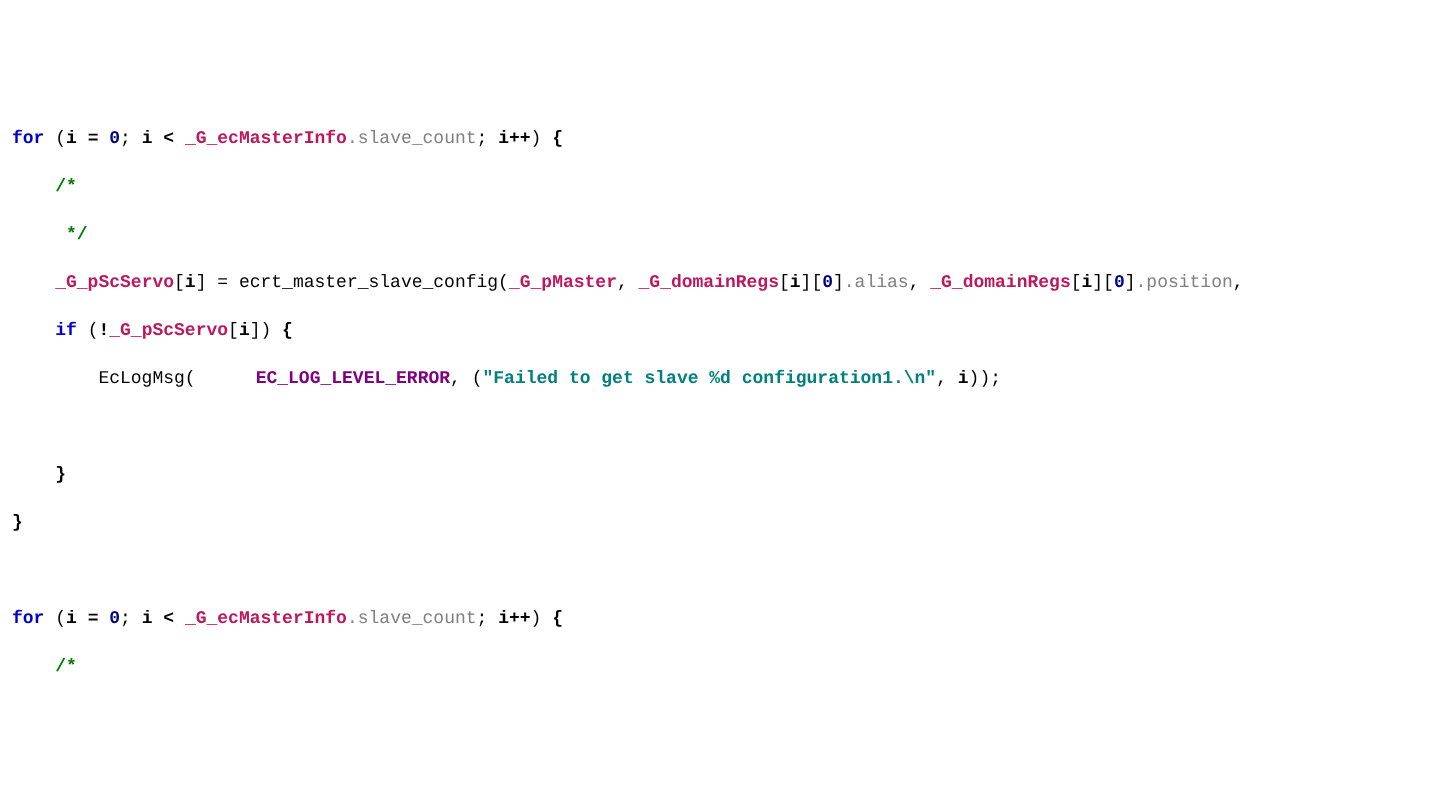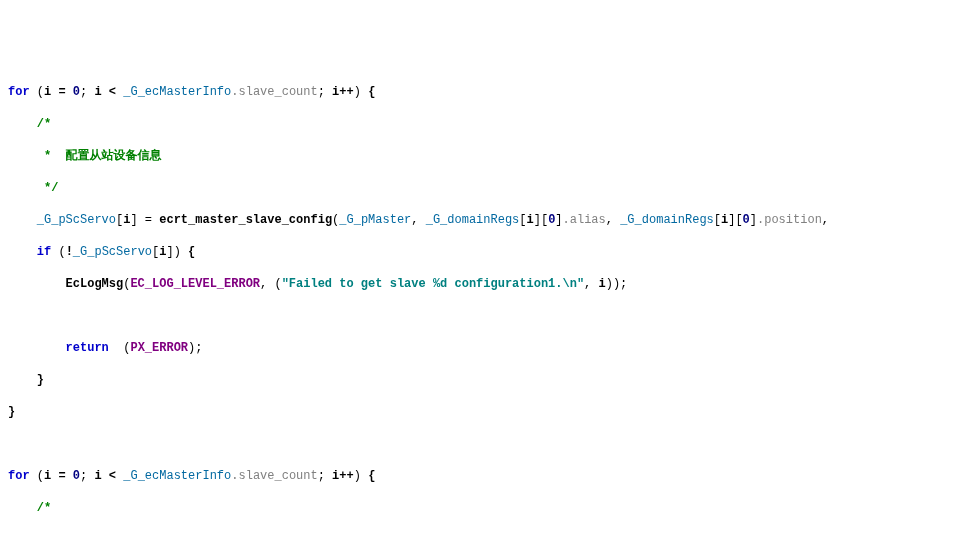--- a/index.html
+++ b/index.html
@@ -15,42 +15,40 @@
     box-sizing: border-box;
     position: relative;
     overflow: hidden;
   }
   .line { display:block; }
 
   .kw   { color:#0000cc; font-weight:bold;margin-top:34px; }   
   .id   { color:#000000; font-weight:bold; }   
   .num  { color:#000080; font-weight:bold; }
   .op   { color:#000000; font-weight:bold; }
-  .glob { color:#0369a1; font-weight:normal; }   
+  .glob { color:#be185d; font-weight:bold; }   
   .mem  { color:#808080; }                    
   .cmt  { color:#008000; font-weight:bold; }   
-  .func { color:#000000; font-weight:bold; }   
-  .macro{ color:#800080; font-weight:bold; }   
+  .func { color:#000000; font-weight:normal; }   
+  .macro{ color:#800080; font-weight:bold;margin-left:40px; }   
   .str  { color:#008080; font-weight:bold; }
 </style>
 </head>
 <body>
 
 
 
 <div class="code">
 <span class="line"><span class="kw">for</span> (<span class="id">i</span> <span class="op">=</span> <span class="num">0</span>; <span class="id">i</span> <span class="op">&lt;</span> <span class="glob">_G_ecMasterInfo</span><span class="mem">.slave_count</span>; <span class="id">i++</span>) <span class="op">{</span></span>
 <span class="line">    <span class="cmt">/*</span></span>
-<span class="line">    <span class="cmt"> *  配置从站设备信息</span></span>
 <span class="line">    <span class="cmt"> */</span></span>
 <span class="line">    <span class="glob">_G_pScServo</span>[<span class="id">i</span>] = <span class="func">ecrt_master_slave_config</span>(<span class="glob">_G_pMaster</span>, <span class="glob">_G_domainRegs</span>[<span class="id">i</span>][<span class="num">0</span>]<span class="mem">.alias</span>, <span class="glob">_G_domainRegs</span>[<span class="id">i</span>][<span class="num">0</span>]<span class="mem">.position</span>,</span>
 <span class="line">    <span class="kw">if</span> (<span class="op">!</span><span class="glob">_G_pScServo</span>[<span class="id">i</span>]) <span class="op">{</span></span>
 <span class="line">        <span class="func">EcLogMsg</span>(<span class="macro">EC_LOG_LEVEL_ERROR</span>, (<span class="str">"Failed to get slave %d configuration1.\n"</span>, <span class="id">i</span>));</span>
 <span class="line"> </span>
-<span class="line">        <span class="kw">return</span>  (<span class="macro">PX_ERROR</span>);</span>
 <span class="line">    <span class="op">}</span></span>
 <span class="line"><span class="op">}</span></span>
 <span class="line"> </span>
 <span class="line"><span class="kw">for</span> (<span class="id">i</span> <span class="op">=</span> <span class="num">0</span>; <span class="id">i</span> <span class="op">&lt;</span> <span class="glob">_G_ecMasterInfo</span><span class="mem">.slave_count</span>; <span class="id">i++</span>) <span class="op">{</span></span>
 <span class="line">    <span class="cmt">/*</span></span>
 
 
 
 
 

